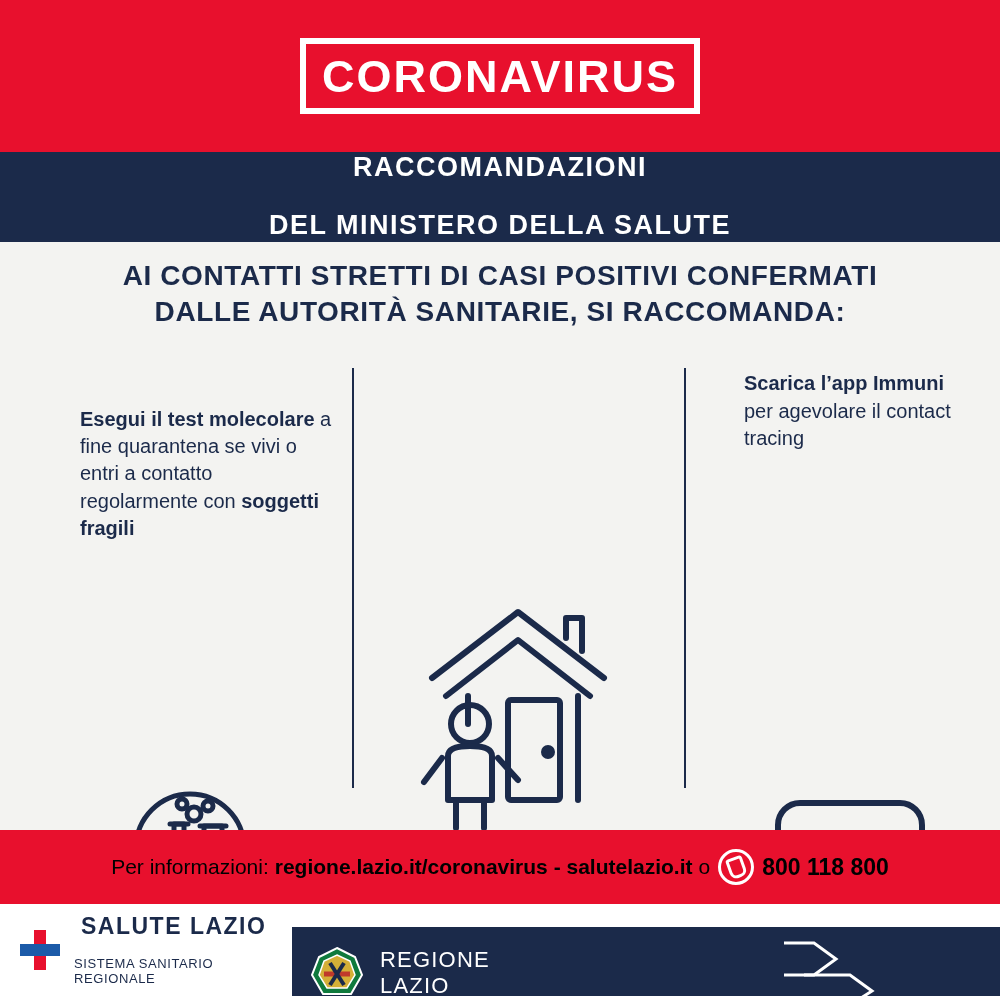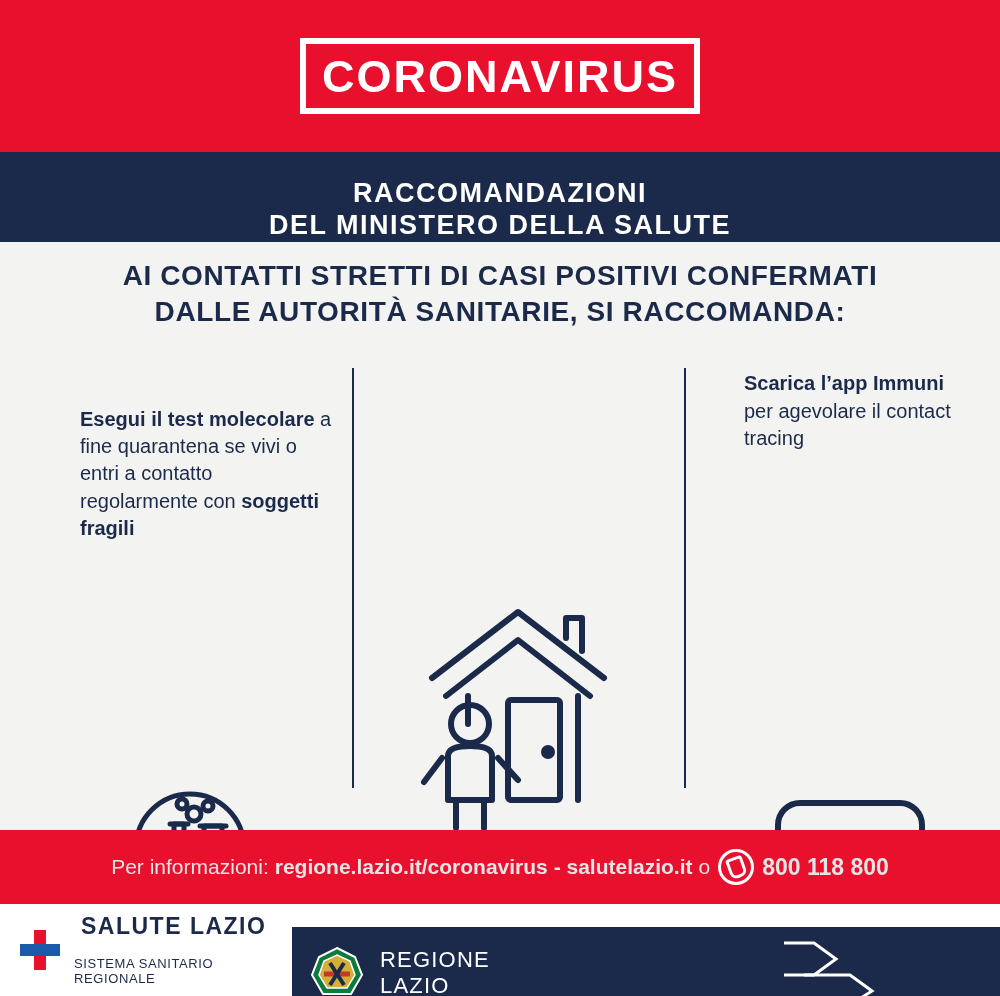--- a/index.html
+++ b/index.html
@@ -51,21 +51,21 @@
   .navy-band {
     position: absolute;
     left: 0;
     top: 152px;
     width: 1000px;
     height: 90px;
     background: #1b2a4a;
     display: flex;
     flex-direction: column;
     align-items: center;
-    justify-content: flex-end;
+    justify-content: space-between;
   }
   .navy-band .l1, .navy-band .l2 {
     color: #ffffff;
     font-size: 27px;
     font-weight: bold;
     letter-spacing: 1.5px;
     line-height: 1.18;
   }
 
   
@@ -177,21 +177,21 @@
     width: 1000px;
     height: 74px;
     background: #e8102d;
     display: flex;
     align-items: center;
     justify-content: center;
   }
   .info-band .info-inner {
     display: flex;
     align-items: center;
-    color: #e5e5e5;
+    color: #000000;
     font-size: 21px;
     white-space: nowrap;
   }
   .info-band .plain { font-weight: normal; }
   .info-band .strong { font-weight: bold; margin-left: 6px; }
   .info-band .o { margin: 0 6px; font-weight: normal; }
   .phone-icon {
     display: inline-block;
     width: 30px;
     height: 30px;

